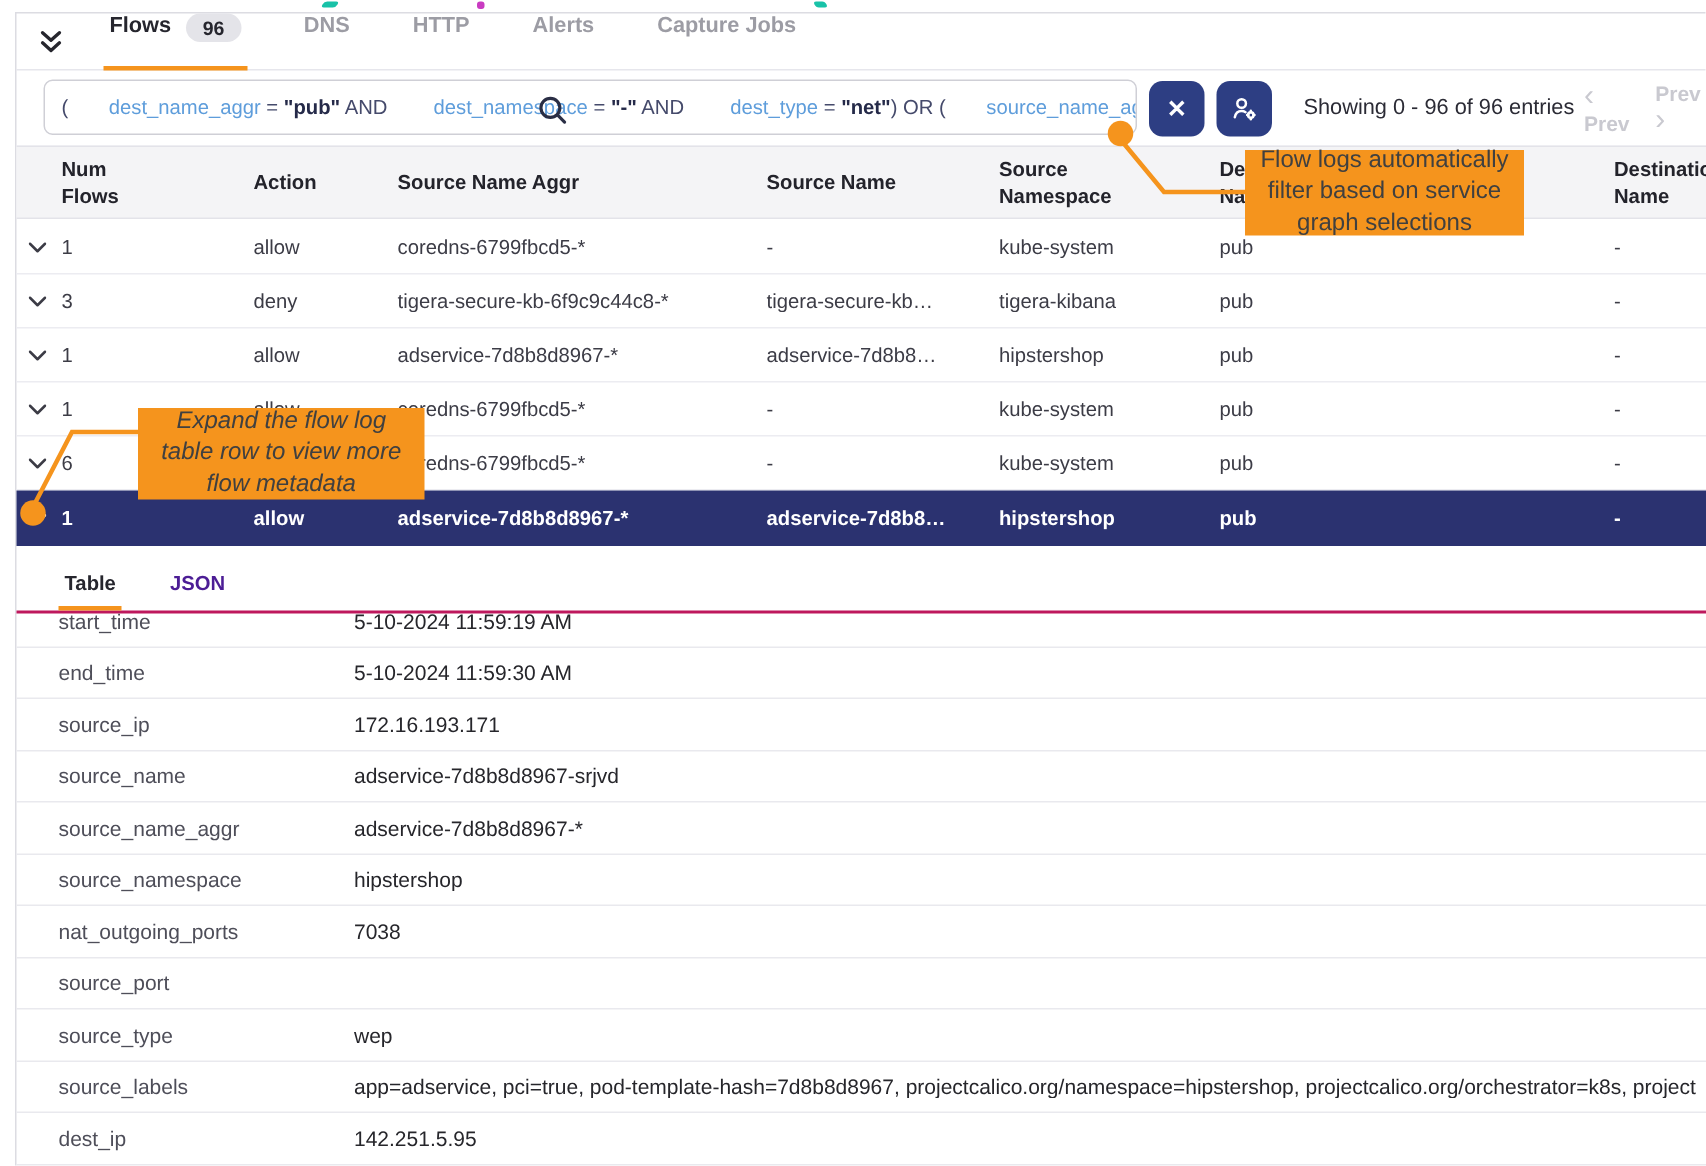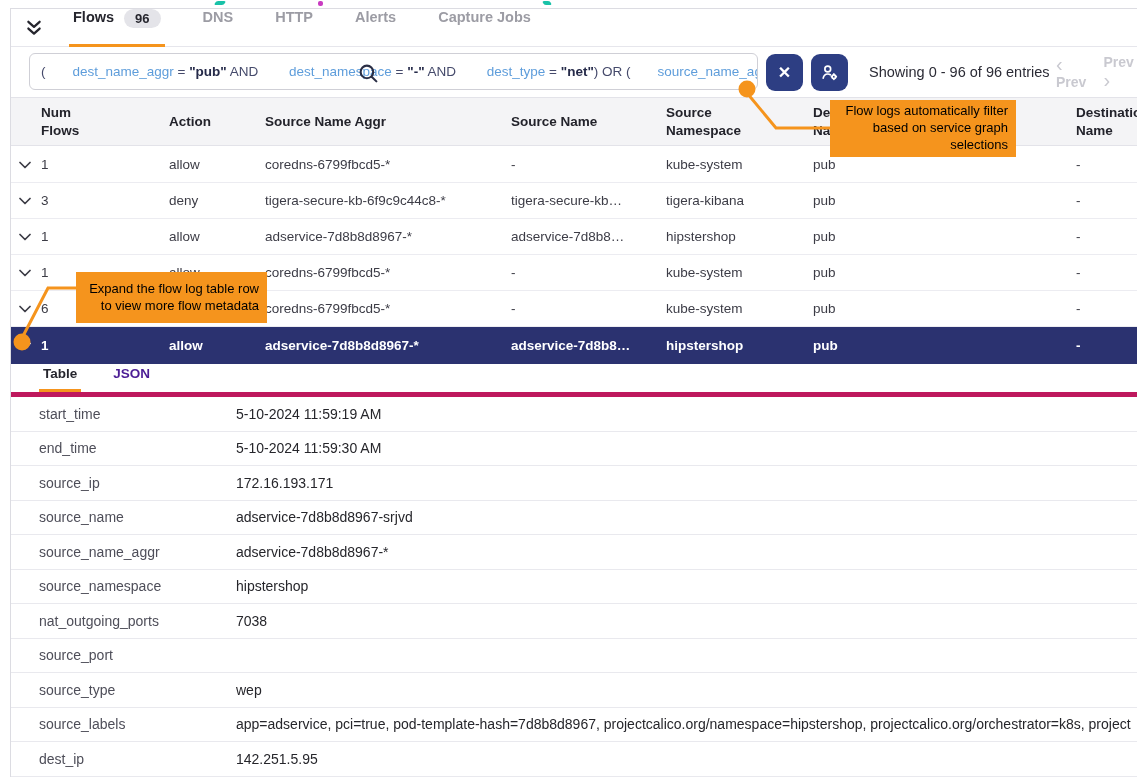--- a/index.html
+++ b/index.html
@@ -56,37 +56,37 @@
   #flow-header .hw-sns   { max-width:92px; }
   #flow-header .hw-dname { max-width:100px; }
   #flow-rows { left:0; top:138px; width:1127px; }
   .flow-row { height:36px; border-bottom:1px solid #ececf1; font-size:13.5px;
     color:#3c3c46; cursor:pointer; }
   .flow-row .cell { overflow:hidden; white-space:nowrap; text-overflow:ellipsis; padding-right:10px; }
   .flow-row.selected { background:#2b3270; color:#fff; font-weight:600; border-bottom:none; height:37px; }
   .row-chevron { display:flex; align-items:center; cursor:pointer; }
 
   
-  #detail-tabbar { left:0; top:355px; width:1127px; height:33px; display:flex;
-    align-items:flex-end; padding-left:28px; border-bottom:5px solid #be185d; }
+  #detail-tabbar { left:0; top:355px; width:1127px; height:45px; display:flex;
+    align-items:flex-end; padding-left:28px; border-bottom:2px solid #be185d; }
   .dtab { font-size:13.5px; font-weight:700; color:#4c1d95; padding:0 4px 8px 4px;
     margin-right:28px; border-bottom:3px solid transparent; cursor:pointer; }
   .dtab.active { color:#26262e; border-bottom-color:#f5941d; }
   #detail-rows { left:0; top:388px; width:1127px; }
   .detail-row { display:grid; grid-template-columns:197px 1fr; padding-left:28px;
     height:34.5px; align-items:center; border-bottom:1px solid #e9e9ee; }
   .detail-key { font-size:14px; color:#4e4e59; }
   .detail-val { font-size:14px; color:#26262b; white-space:nowrap; overflow:hidden; }
 
   
-  .callout { position:absolute; background:#f5941d; color:#000000; text-align:right;
-    font-size:13px; line-height:1.3; padding:4px 8px; z-index:30;
+  .callout { position:absolute; background:#f5941d; color:#404040; text-align:center;
+    font-size:16px; line-height:1.3; padding:4px 8px; z-index:30;
     display:flex; align-items:center; justify-content:center; }
   #callout-filter { left:830px; top:100px; width:186px; height:57px; }
-  #callout-expand { left:76px; top:272px; width:191px; height:51px; }
+  #callout-expand { left:92px; top:272px; width:191px; height:61px;font-style:italic; }
   #connector-overlay { position:absolute; left:0; top:0; width:1137px; height:777px;
     pointer-events:none; z-index:29; }
 </style>
 </head>
 <body>
 
 <div id="top-sliver" class="abs">
   <div class="edge-frag" style="left:215px;top:1px;width:10px;height:4px;background:#19c2a8;transform:skewX(-30deg);"></div>
   <div class="edge-frag" style="left:318px;top:1px;width:5px;height:5px;background:#c93bc1;"></div>
   <div class="edge-frag" style="left:543px;top:1px;width:8px;height:4px;background:#19c2a8;transform:skewX(25deg);"></div>

